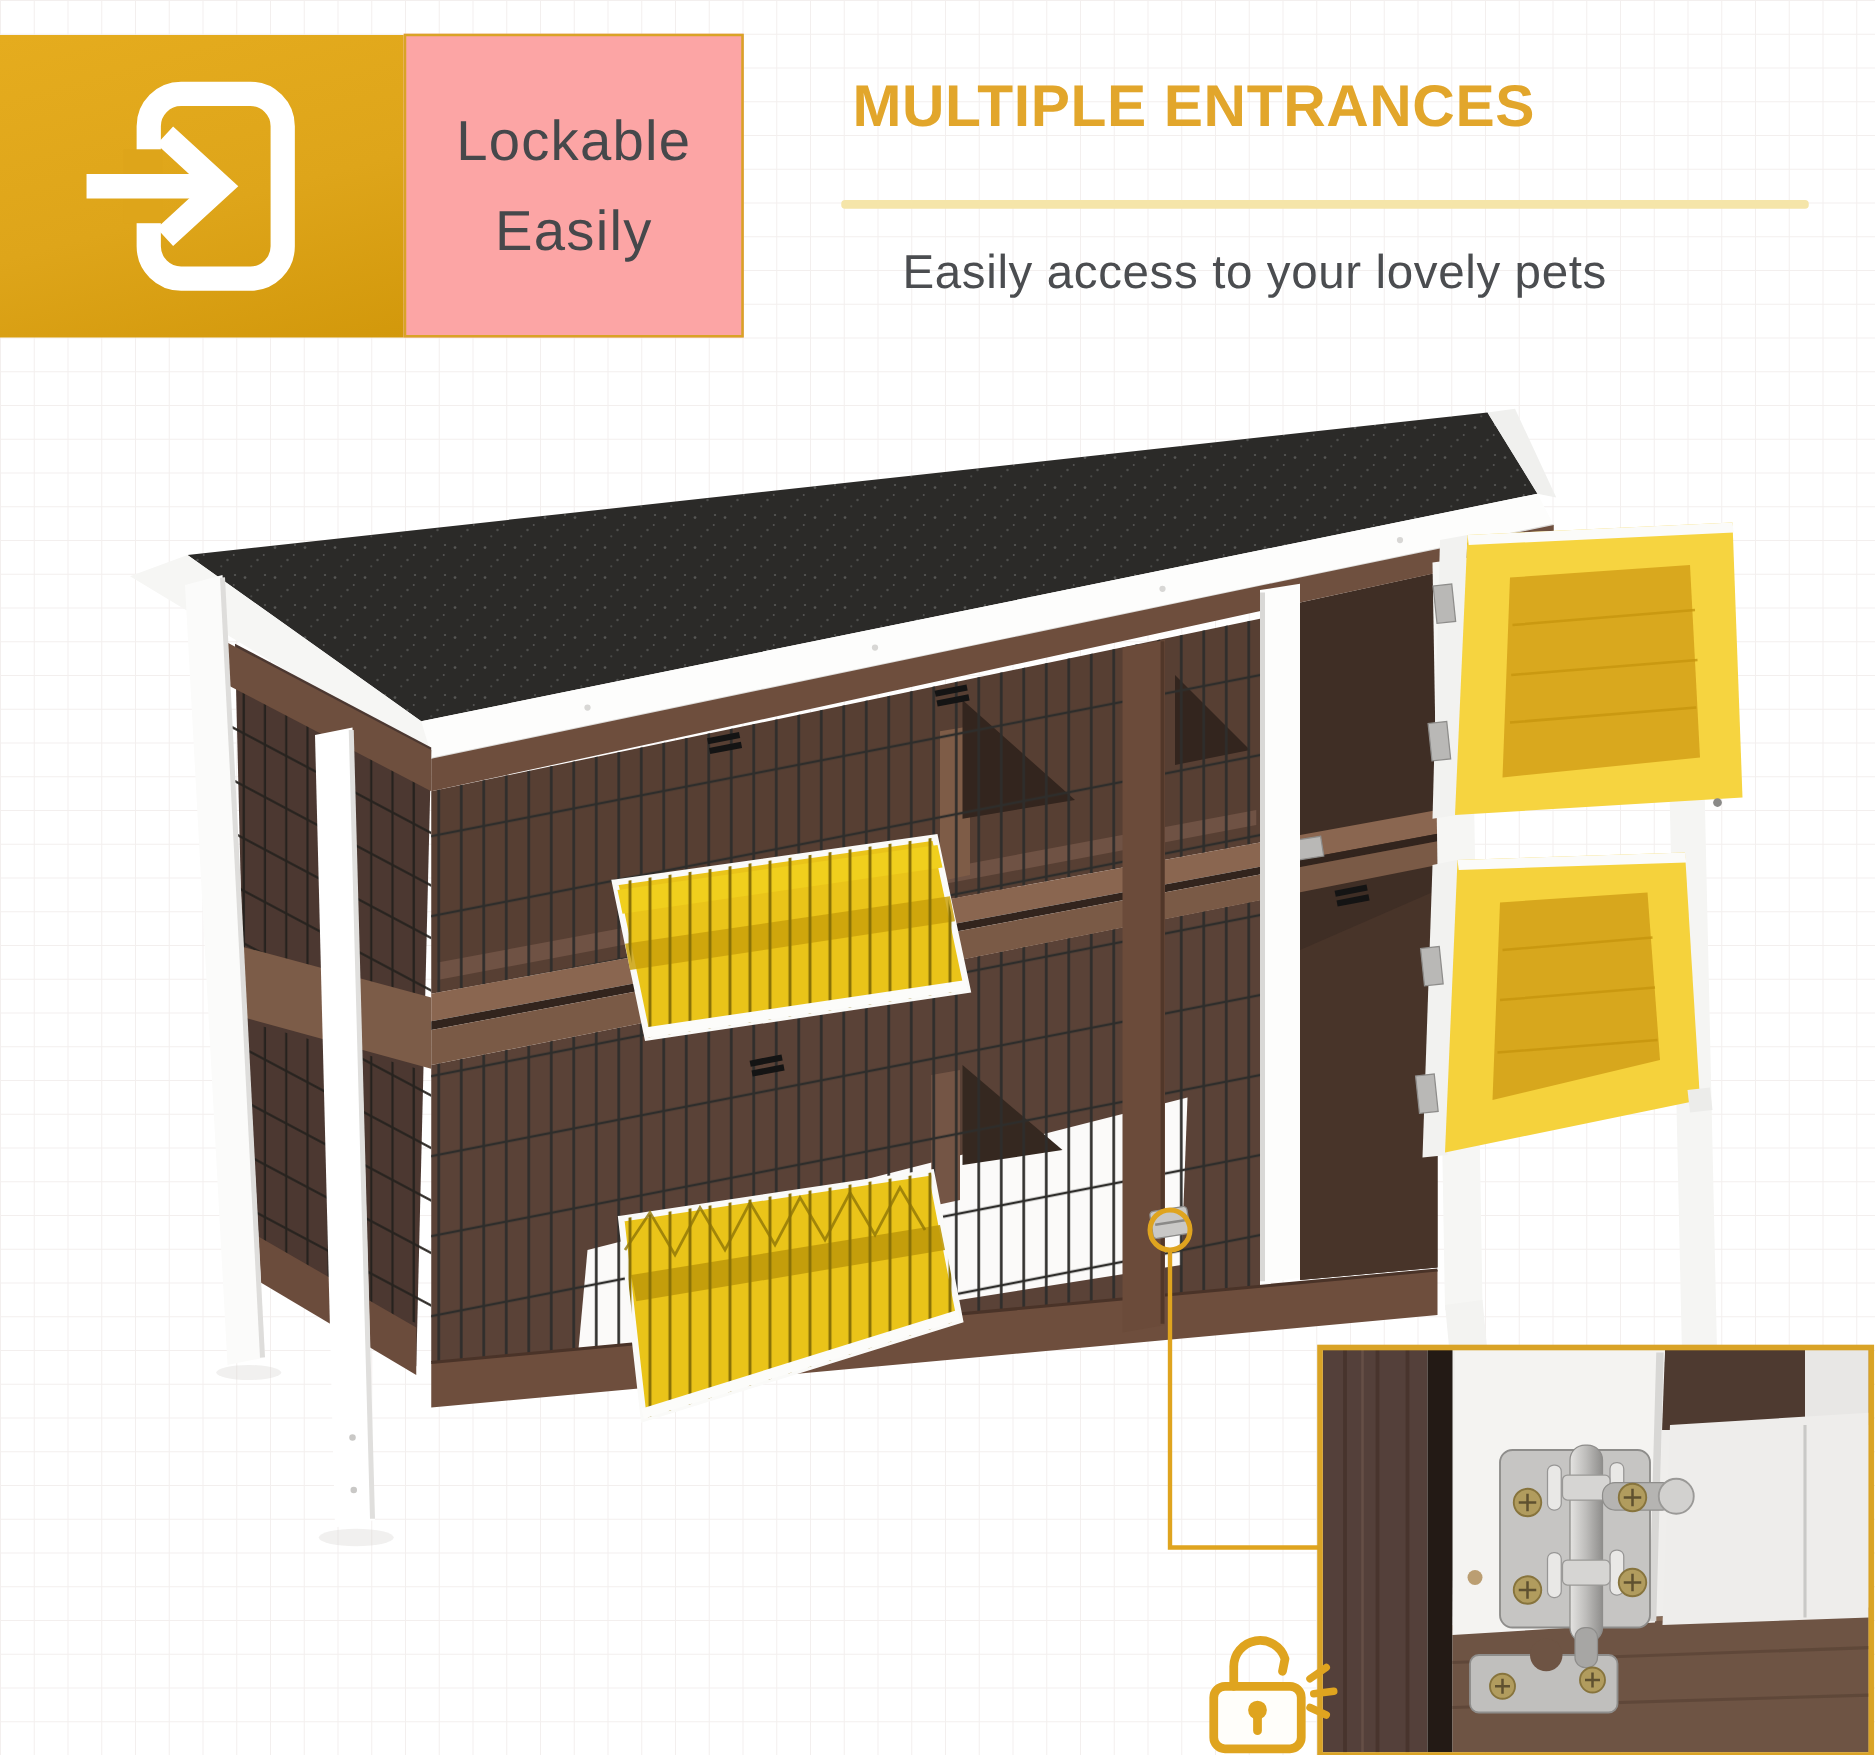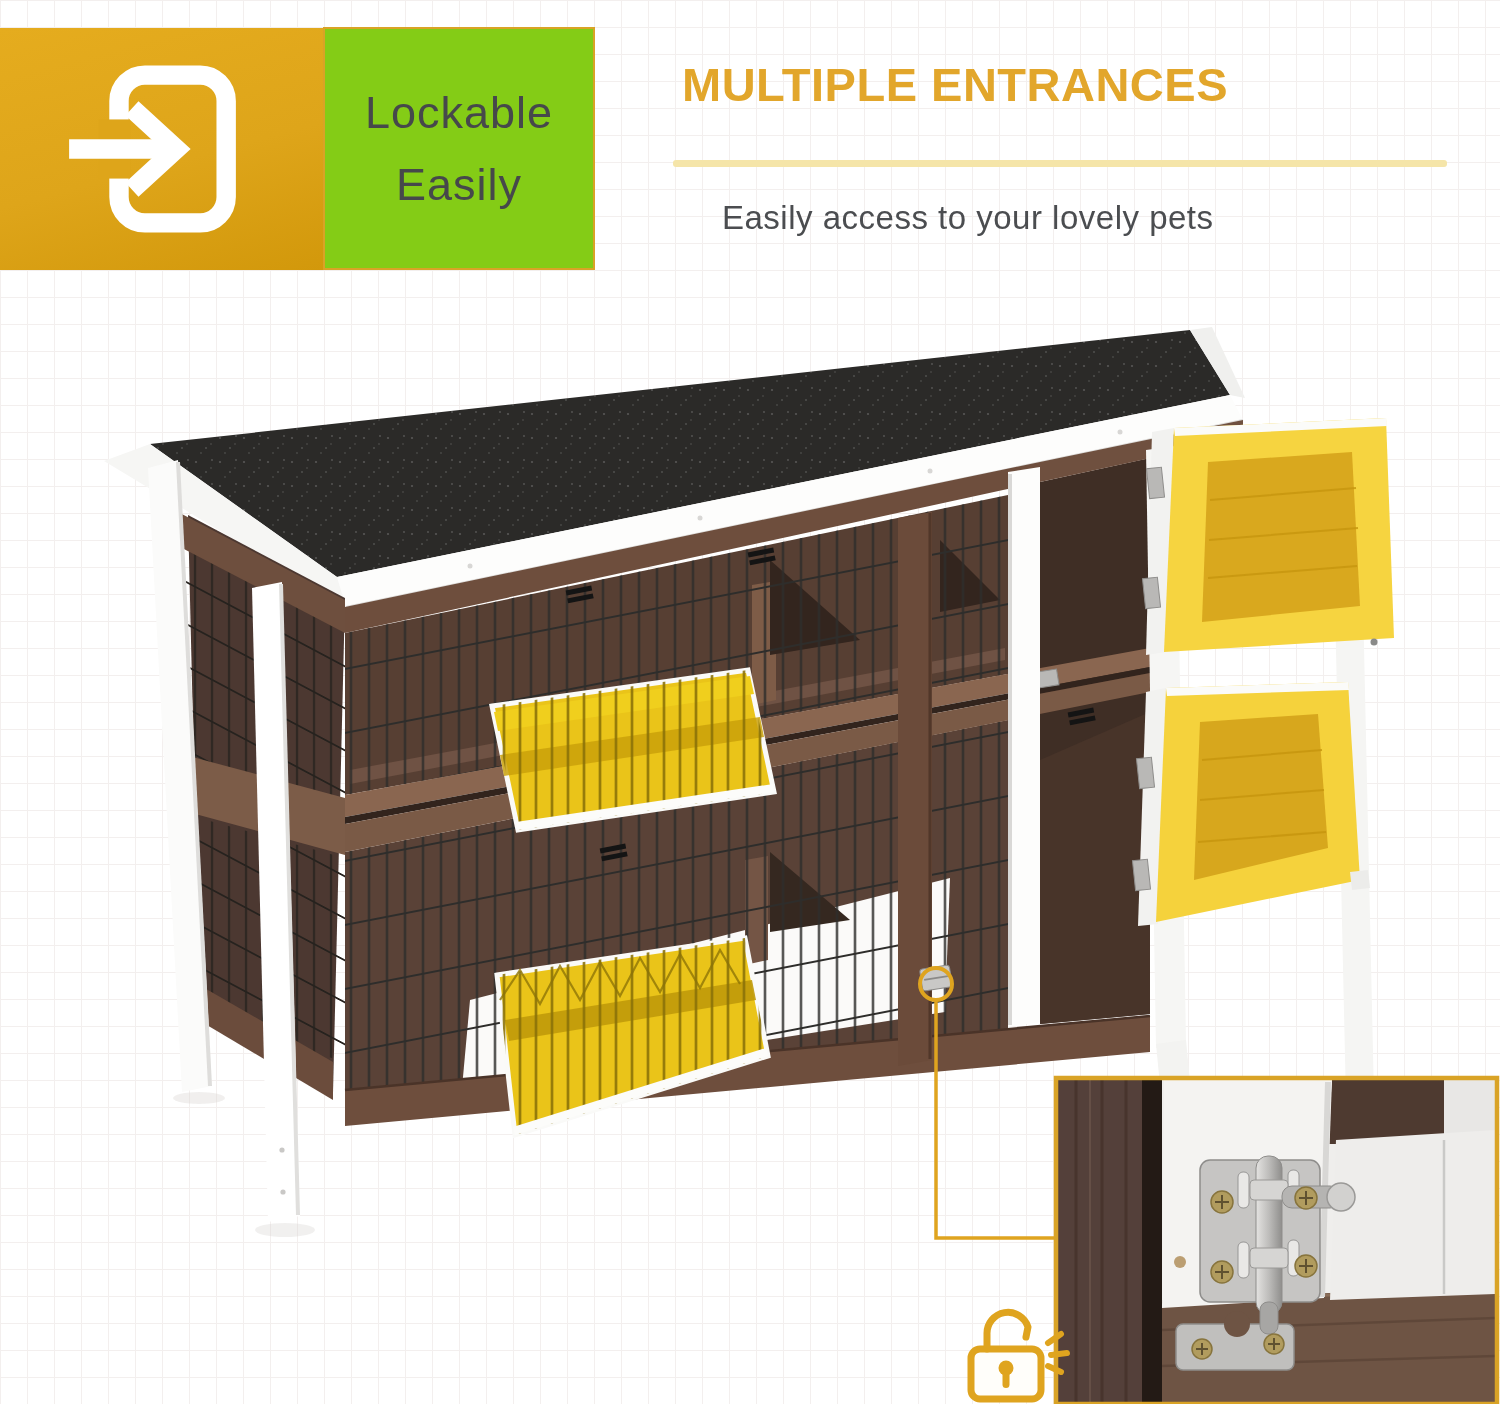--- a/index.html
+++ b/index.html
@@ -17,37 +17,37 @@
   .scene{position:absolute;left:0;top:0;}
 
   
   .badge-icon-box{
     position:absolute;left:0;top:28px;width:323px;height:242px;
     background:linear-gradient(165deg,#E5AC1E 0%,#DEA51A 55%,#D2980B 100%);
     display:flex;align-items:center;justify-content:center;
   }
   .badge-label-box{
     position:absolute;left:323px;top:27px;width:268px;height:239px;
-    background:#84cc16;border:2px solid #D9A326;
+    background:#fca5a5;border:2px solid #D9A326;
     display:flex;flex-direction:column;align-items:center;justify-content:center;
     color:#46484B;font-size:45px;font-weight:300;line-height:72px;letter-spacing:1px;
   }
   
   .title{
     position:absolute;left:682px;top:47px;margin:0;
     color:#E2A62B;font-size:47px;font-weight:700;letter-spacing:.5px;line-height:76px;
     white-space:nowrap;
   }
   .divider{
     position:absolute;left:673px;top:160px;width:774px;height:7px;
     background:#F5E5A9;border-radius:3px;
   }
   .subtitle{
     position:absolute;left:722px;top:192px;margin:0;
-    color:#4B4D50;font-size:33px;font-weight:300;letter-spacing:.5px;line-height:52px;
+    color:#4B4D50;font-size:38px;font-weight:300;letter-spacing:.5px;line-height:52px;
     white-space:nowrap;
   }
 </style>
 </head>
 <body>
 
 <div class="stage">
 
   <svg class="scene" width="1500" height="1404" viewBox="0 0 1500 1404">
     <defs>

